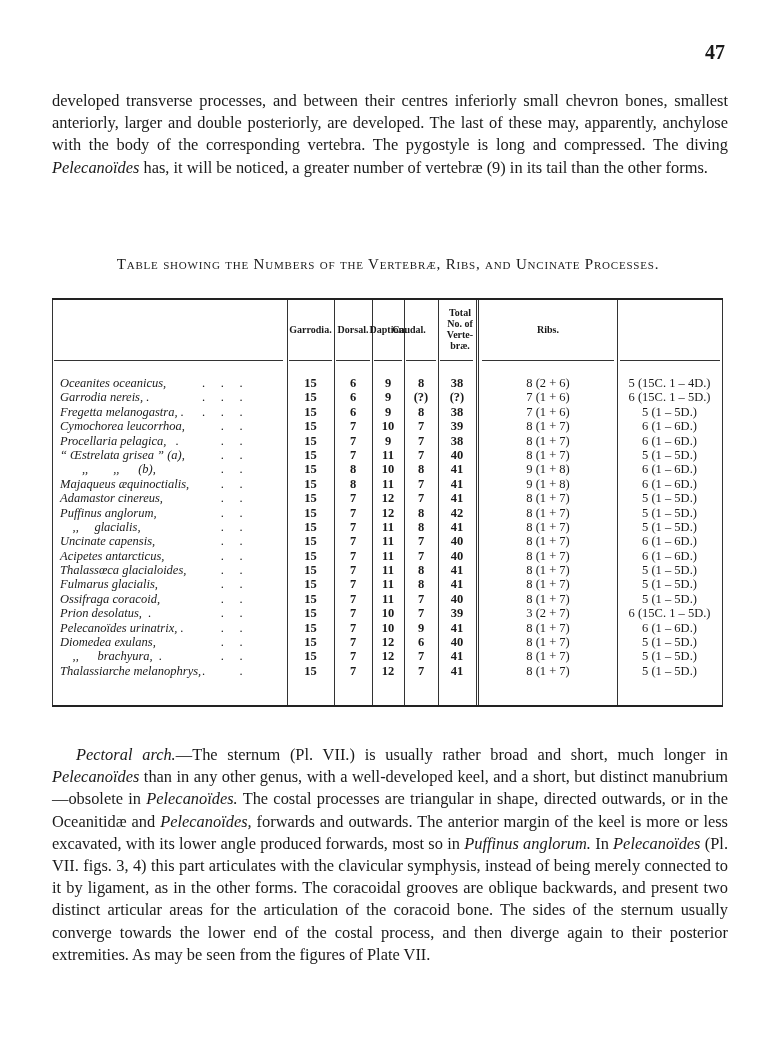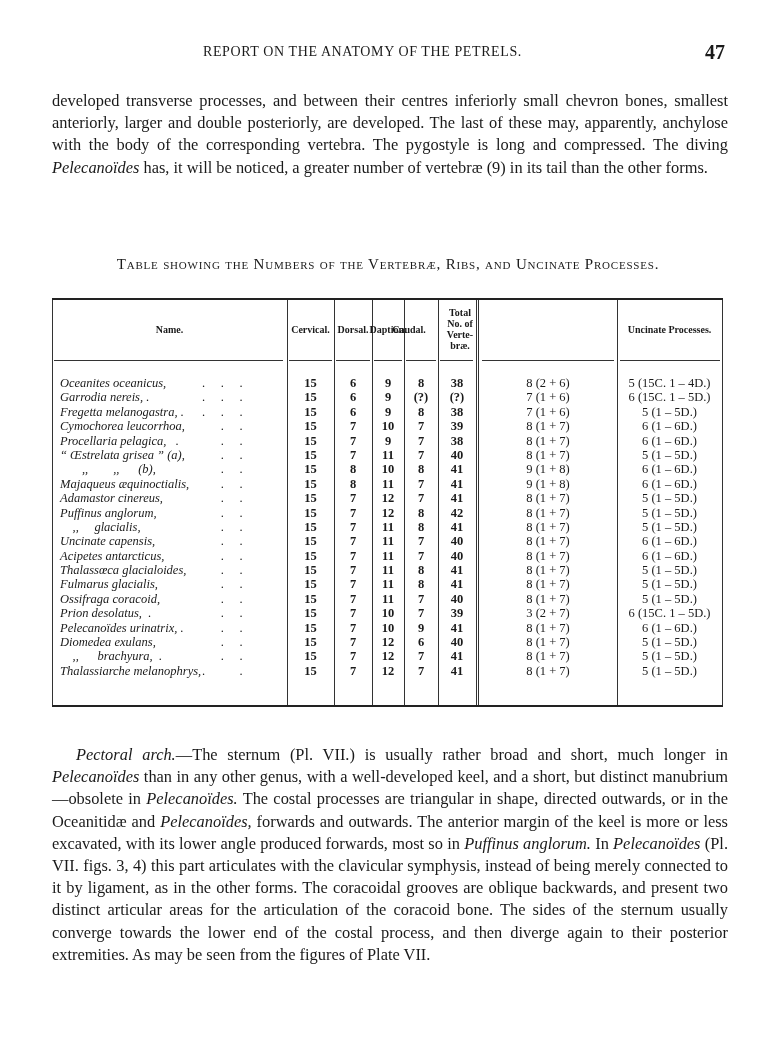--- a/index.html
+++ b/index.html
@@ -43,46 +43,44 @@
   .rows { position: absolute; top: 76px; left: 0; width: 671px; }
   .row { position: relative; height: 14.4px; font-size: 12.5px; line-height: 14.4px; }
   .row .cell { position: absolute; top: 0; text-align: center; font-weight: bold; }
   .row .name { left: 8px; text-align: left; font-style: italic; font-weight: normal; width: 220px; white-space: pre; }
   .row .dots { position: absolute; left: 150px; width: 130px; white-space: pre; letter-spacing: 0; }
 </style>
 </head>
 <body>
 
 <div class="running-head">
-  <span class="running-title">REPORT ON THE ANATOMY OF THE PETRELS.</span>
   <span class="page-number">47</span>
 </div>
 
 <p class="para para1"><span>developed transverse processes, and between their centres inferiorly small chevron bones, smallest anteriorly, larger and double posteriorly, are developed. The last of these may, apparently, anchylose with the body of the corresponding vertebra. The pygostyle is long and compressed. The diving </span><i>Pelecanoïdes</i><span> has, it will be noticed, a greater number of vertebræ (9) in its tail than the other forms.</span></p>
 
 <div class="table-title">Table showing the Numbers of the Vertebræ, Ribs, and Uncinate Processes.</div>
 
 <div class="table-wrap">
   <div class="vline" style="left:0"></div>
   <div class="vline" style="left:235px"></div>
   <div class="vline" style="left:282px"></div>
   <div class="vline" style="left:320px"></div>
   <div class="vline" style="left:352px"></div>
   <div class="vline" style="left:386px"></div>
   <div class="vline double" style="left:424px"></div>
   <div class="vline" style="left:565px"></div>
   <div class="vline" style="left:670px"></div>
 
-  <div class="header-cell" style="left:0;width:235px">Name.</div>
-  <div class="header-cell" style="left:235px;width:47px">Cervical.</div>
+  <div class="header-cell" style="left:235px;width:47px">Garrodia.</div>
   <div class="header-cell" style="left:282px;width:38px">Dorsal.</div>
   <div class="header-cell" style="left:320px;width:32px">Daption.</div>
   <div class="header-cell" style="left:340px;width:34px">Caudal.</div>
   <div class="header-cell" style="left:388px;width:36px;padding:0 2px">Total No. of Verte-bræ.</div>
-  <div class="header-cell" style="left:565px;width:105px">Uncinate Processes.</div>
+  <div class="header-cell" style="left:427px;width:138px">Ribs.</div>
 
   <div class="header-rule" style="left:2px;width:229px"></div>
   <div class="header-rule" style="left:237px;width:43px"></div>
   <div class="header-rule" style="left:284px;width:34px"></div>
   <div class="header-rule" style="left:322px;width:28px"></div>
   <div class="header-rule" style="left:354px;width:30px"></div>
   <div class="header-rule" style="left:388px;width:33px"></div>
   <div class="header-rule" style="left:430px;width:132px"></div>
   <div class="header-rule" style="left:568px;width:100px"></div>
 

